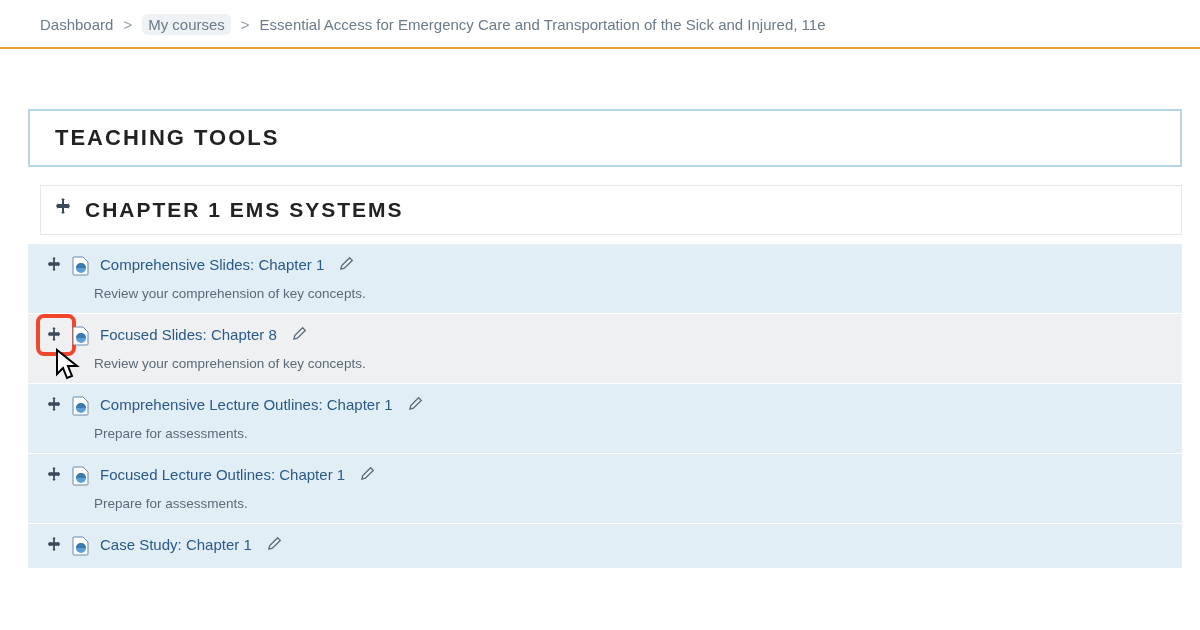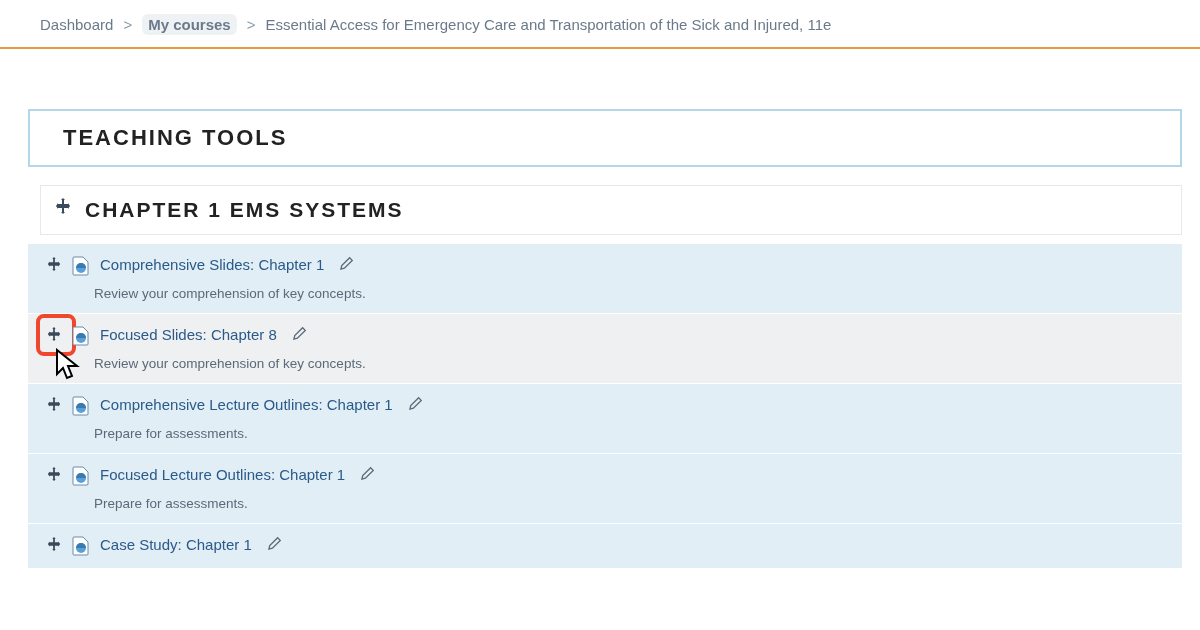--- a/index.html
+++ b/index.html
@@ -13,27 +13,27 @@
   .breadcrumb {
     padding: 14px 40px 12px 40px;
     font-size: 15px;
     color: #6b7a8a;
     border-bottom: 2px solid #e89c3a;
     display: flex;
     align-items: center;
     gap: 6px;
   }
   .breadcrumb .crumb-link { color: #6b7a8a; }
-  .breadcrumb .crumb-highlight { background: #eef2f5; padding: 2px 6px; border-radius: 6px; font-weight: bold; }
+  .breadcrumb .crumb-highlight { background: #eef2f5; padding: 2px 6px; border-radius: 6px; }
   .breadcrumb .sep { color: #8a99a8; padding: 0 4px; }
 
   .section-box {
     margin: 60px 18px 0 28px;
     border: 2px solid #b5d6e6;
-    padding: 14px 33px;
+    padding: 14px 25px;
     background: #fff;
   }
   .section-title {
     font-size: 22px;
     font-weight: 700;
     letter-spacing: 2px;
     color: #222;
   }
 
   .chapter-row {

